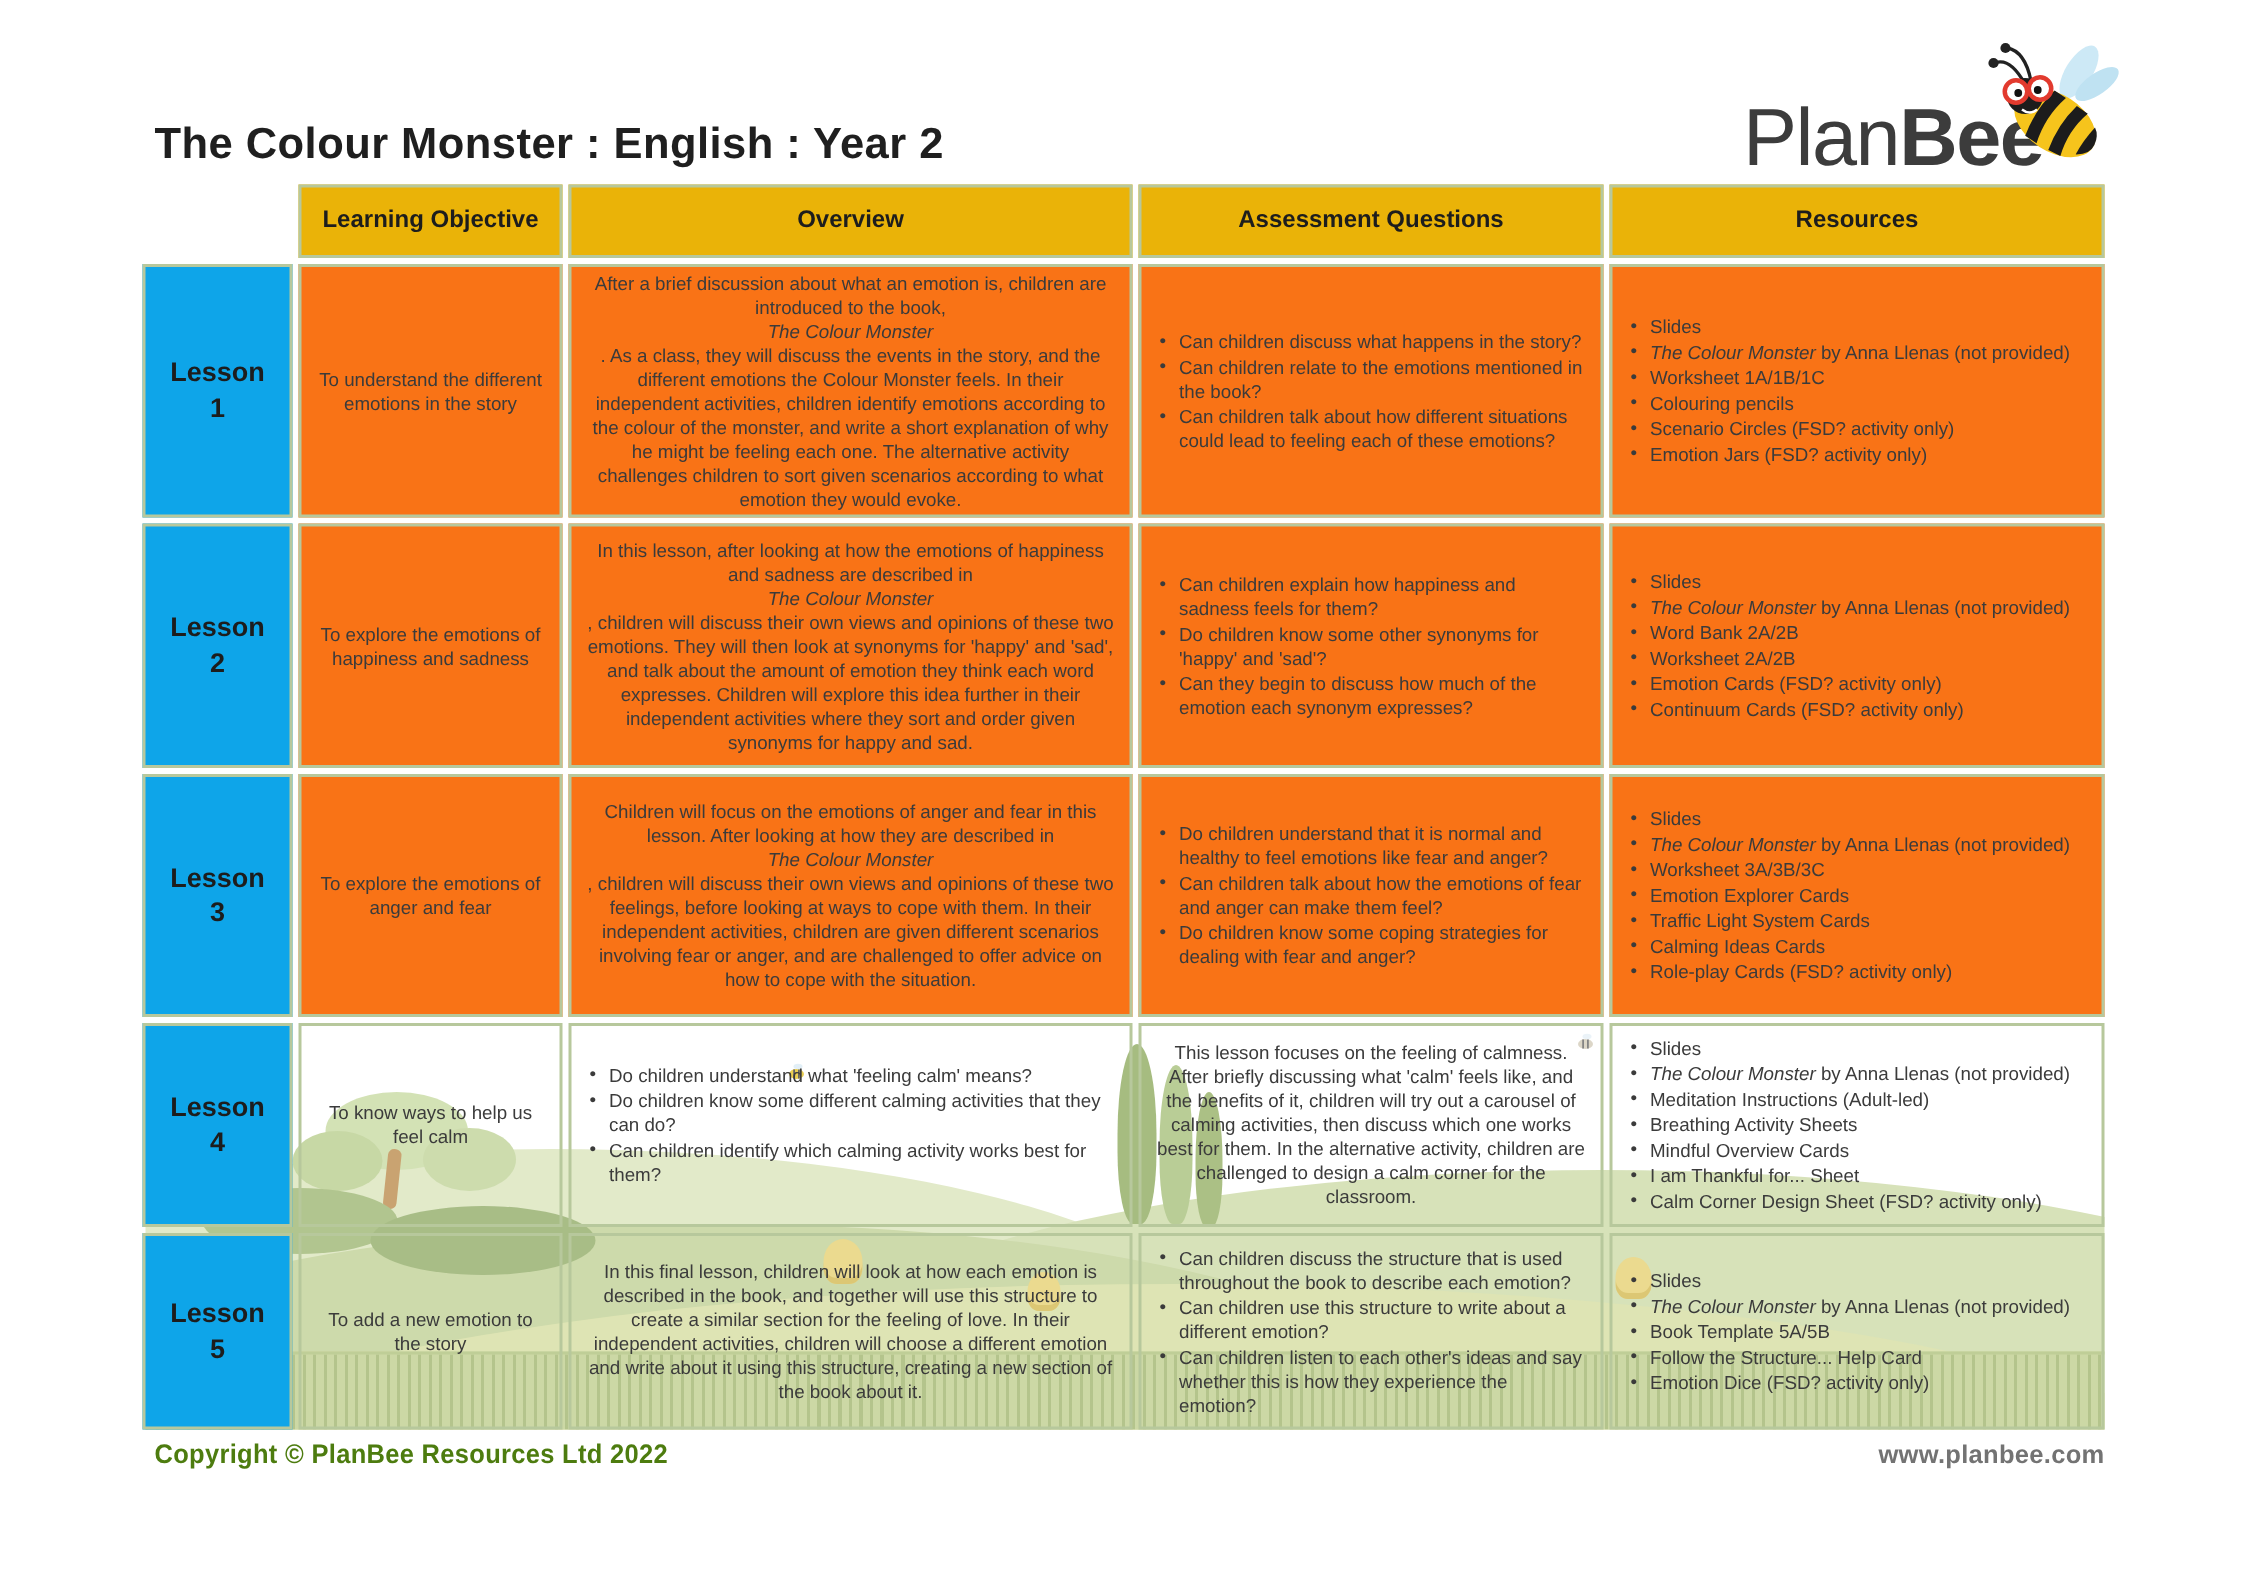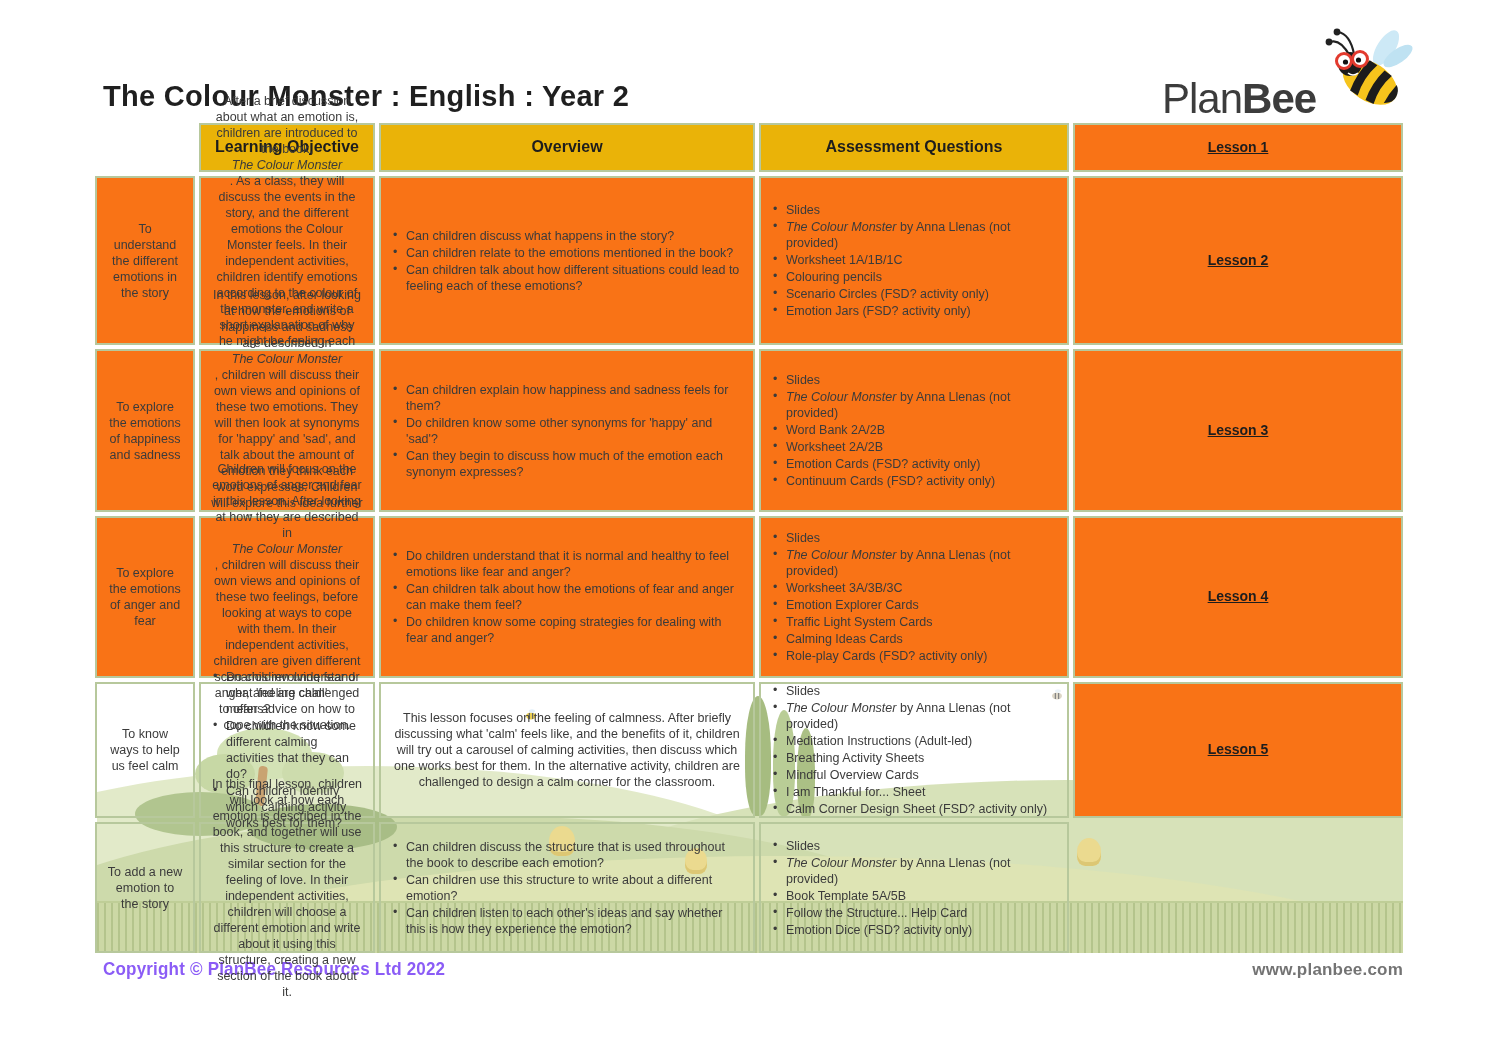--- a/index.html
+++ b/index.html
@@ -3,21 +3,21 @@
 <meta charset="utf-8">
 <style>
   * { margin:0; padding:0; box-sizing:border-box; }
   html,body { background:#ffffff; }
   body { font-family:"Liberation Sans", sans-serif; color:#3b3b3b; }
   .page { position:relative; width:1500px; height:1061px; background:#fff; overflow:hidden; }
 
   
   .doc-title { position:absolute; left:103px; top:80px; font-size:29px; font-weight:600; letter-spacing:.3px; color:#1f1f1f; }
   .logo { position:absolute; right:88px; top:28px; width:250px; height:95px; }
-  .logo-text { position:absolute; left:0; bottom:0; font-size:42px; color:#3c3c3c; letter-spacing:-1px; }
+  .logo-text { position:absolute; left:0; bottom:0; font-size:54px; color:#3c3c3c; letter-spacing:-1px; }
   .logo-text .plan { font-weight:400; }
   .logo-text .bee  { font-weight:700; }
   .logo-bee { position:absolute; right:-6px; top:-2px; }
 
   
   .landscape { position:absolute; left:97px; top:688px; width:1306px; height:265px; overflow:hidden; opacity:.9; }
   .landscape * { position:absolute; }
   .hill { border-radius:50%; }
   .h1 { left:-180px; top:78px;  width:900px;  height:260px; background:#dfe8c4; }
   .h2 { left:420px;  top:92px;  width:1100px; height:300px; background:#d3dfb2; }
@@ -48,29 +48,29 @@
   .lesson-table { position:absolute; left:95px; top:123px; width:1310px;
     display:grid;
     grid-template-columns:100px 176px 376px 310px 330px;
     grid-template-rows:49px 169px 163px 162px 136px 131px;
     gap:4px; z-index:2; }
   .cell { border:2px solid #b7c89c; background:#f97316;
           display:flex; flex-direction:column; align-items:center; justify-content:center;
           padding:5px 10px; font-size:12.5px; line-height:1.28; text-align:center; }
   .cell--empty { border:none; background:transparent; }
   .cell--head  { background:#eab308; font-weight:700; font-size:16px; color:#1d1d1d; }
-  .cell--label { background:#f97316; font-weight:700; font-size:14px; color:#1d1d1d;text-decoration:underline; }
+  .cell--label { background:#0ea5e9; font-weight:700; font-size:18px; color:#1d1d1d; }
   .cell--list  { align-items:flex-start; text-align:left; }
   .cell--ghost { background:transparent; }
   ul.plain { list-style:none; width:100%; }
   ul.plain li { position:relative; padding-left:15px; margin:1px 0; }
   ul.plain li::before { content:"\2022"; position:absolute; left:2px; top:-1px; }
 
   
-  .footer-left  { position:absolute; left:103px;  top:960px; font-size:17px; font-weight:700; letter-spacing:.2px; color:#8b5cf6; transform:scaleY(1.05); }
+  .footer-left  { position:absolute; left:103px;  top:960px; font-size:17px; font-weight:700; letter-spacing:.2px; color:#4d7c0f; transform:scaleY(1.05); }
   .footer-right { position:absolute; right:97px; top:960px; font-size:17px; font-weight:700; letter-spacing:.2px; color:#737373; }
 </style>
 </head>
 <body>
 
 <div class="page">
 
   <div class="doc-title">The Colour Monster : English : Year 2</div>
 
   <div class="logo">
@@ -135,20 +135,21 @@
     </svg>
     <div class="grass"></div>
   </div>
 
   <div class="lesson-table">
 
     <div class="cell cell--empty"></div>
     <div class="cell cell--head">Learning Objective</div>
     <div class="cell cell--head">Overview</div>
     <div class="cell cell--head">Assessment Questions</div>
+    <div class="cell cell--head">Resources</div>
 
     <div class="cell cell--label">Lesson 1</div>
     <div class="cell">To understand the different emotions in the story</div>
     <div class="cell">After a brief discussion about what an emotion is, children are introduced to the book, <i>The Colour Monster</i>. As a class, they will discuss the events in the story, and the different emotions the Colour Monster feels. In their independent activities, children identify emotions according to the colour of the monster, and write a short explanation of why he might be feeling each one. The alternative activity challenges children to sort given scenarios according to what emotion they would evoke.</div>
     <div class="cell cell--list">
       <ul class="plain">
         <li>Can children discuss what happens in the story?</li>
         <li>Can children relate to the emotions mentioned in the book?</li>
         <li>Can children talk about how different situations could lead to feeling each of these emotions?</li>
       </ul>

